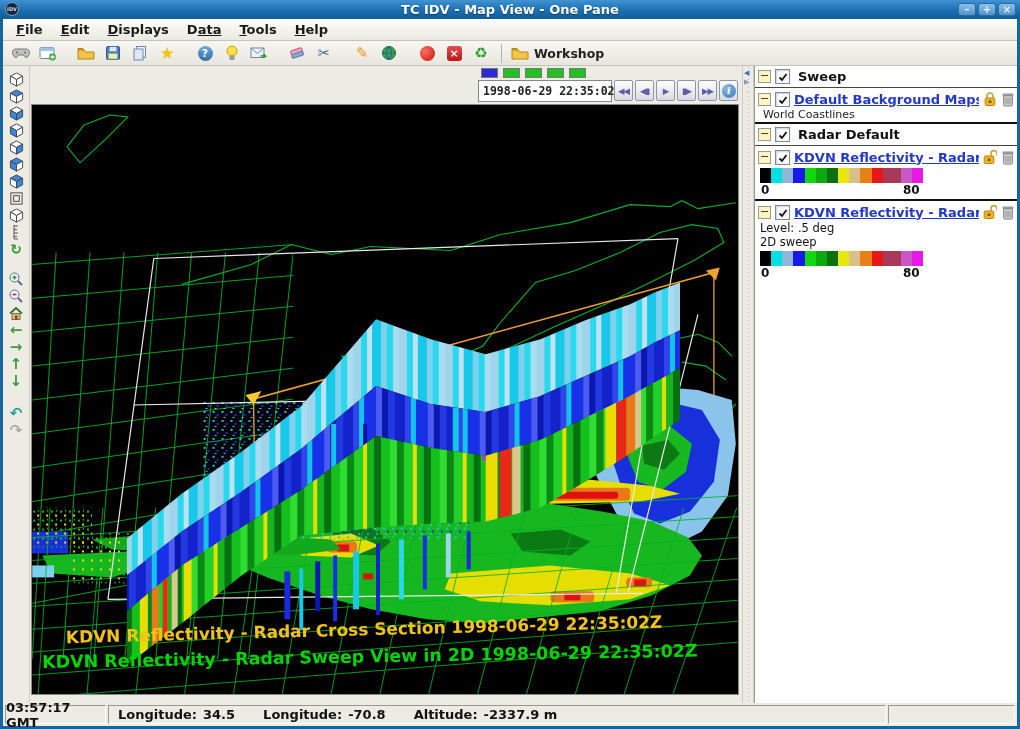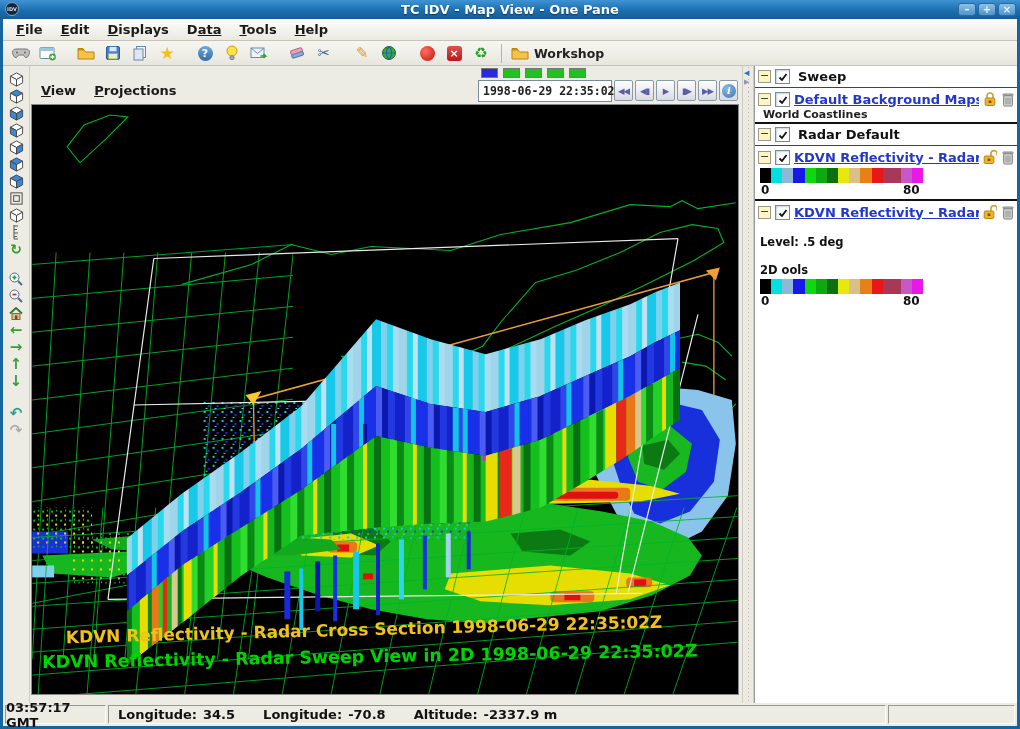--- a/index.html
+++ b/index.html
@@ -85,22 +85,22 @@
     display:flex; align-items:center; justify-content:center; }
   .legend-title { font-size:15px; font-weight:bold; color:#2a2a2a; }
   .legend-float { position:absolute; right:4px; top:5px; cursor:pointer; }
   .lg-cat { display:flex; align-items:center; gap:4px; padding:3px 3px; border-bottom:1px solid #444; }
   .cat-label { font-size:13px; font-weight:bold; color:#111; margin-left:4px; }
   .lg-item-row { display:flex; align-items:center; gap:4px; padding:3px 3px 1px 3px; }
   .lg-link { font-size:13px; font-weight:bold; color:#2238cc; text-decoration:underline;
     white-space:nowrap; overflow:hidden; cursor:pointer; }
   .lg-icons { margin-left:auto; display:flex; gap:5px; align-items:center; }
   .lg-icons span { cursor:pointer; display:flex; }
-  .lg-sub { font-size:11px; font-weight:bold; color:#222; margin-left:8px; line-height:14px; }
-  .lg-meta { font-size:11.5px; font-weight:bold; color:#111; margin-left:5px; line-height:14px;margin-top:14px; }
+  .lg-sub { font-size:11px; font-weight:normal; color:#222; margin-left:8px; line-height:14px; }
+  .lg-meta { font-size:11.5px; font-weight:normal; color:#111; margin-left:5px; line-height:14px; }
   .sec-divider { border-top:2px solid #111; }
   .cbar-wrap { margin:2px 5px 1px 5px; width:174px; }
   .cbar { display:flex; height:15px; }
   .cbar span { flex:1; }
   .cbar span.wide { flex:1.6; }
   .cbar-scale { position:relative; height:15px; font-size:12px; font-weight:bold; color:#111; }
   .cbar-scale .mn { position:absolute; left:1px; }
   .cbar-scale .mx { position:absolute; left:87%; transform:translateX(-50%); }
   .collapse-box { width:13px; height:13px; background:#fdf6c3; border:1px solid #9a9a8a;
     font-size:11px; line-height:10px; text-align:center; color:#333; cursor:pointer; flex:none; }
@@ -361,24 +361,20 @@
         </span>
         <span class="rail-icon gap2">
           <span class="glyph" style="color:#2a9d8f;font-size:15px;">↶</span>
         </span>
         <span class="rail-icon">
           <span class="glyph" style="color:#aaa;font-size:15px;">↷</span>
         </span>
       </div>
 
     <div class="center-panel">
-      <div class="vp-menubar" id="vpMenubar">
-          <span class="menu-item"><u>V</u>iew</span>
-          <span class="menu-item"><u>P</u>rojections</span>
-        </div>
 
       <div class="anim-markers" id="animMarkers">
           <span style="background: rgb(42, 42, 216);"></span>
           <span style="background: rgb(34, 192, 34);"></span>
           <span style="background: rgb(34, 192, 34);"></span>
           <span style="background: rgb(34, 192, 34);"></span>
           <span style="background: rgb(34, 192, 34);"></span>
         </div>
 
       <div class="time-select">
@@ -730,21 +726,21 @@
             <span>
                 <svg width="12" height="15" viewBox="0 0 12 15">
                   <rect x="0.8" y="2" width="10.4" height="1.6" rx="0.8" fill="#b8b8b8" stroke="#8a8a8a"></rect>
                   <rect x="1.5" y="3.6" width="9" height="10.5" rx="1.5" fill="#c8c8c8" stroke="#8a8a8a"></rect>
                   <path d="M4,6 V12 M6,6 V12 M8,6 V12" stroke="#9a9a9a"></path>
                 </svg>
               </span>
           </span>
         </div>
         <div class="lg-meta">Level: .5 deg</div>
-        <div class="lg-meta">2D ools</div>
+        <div class="lg-meta">2D sweep</div>
         <div class="cbar-wrap">
           <div class="cbar">
               <span style="background: rgb(0, 0, 0);"></span>
               <span style="background: rgb(0, 224, 224);"></span>
               <span style="background: rgb(143, 184, 216);"></span>
               <span style="background: rgb(24, 24, 232);"></span>
               <span style="background: rgb(16, 216, 16);"></span>
               <span style="background: rgb(16, 168, 16);"></span>
               <span style="background: rgb(10, 112, 16);"></span>
               <span style="background: rgb(232, 232, 16);"></span>

